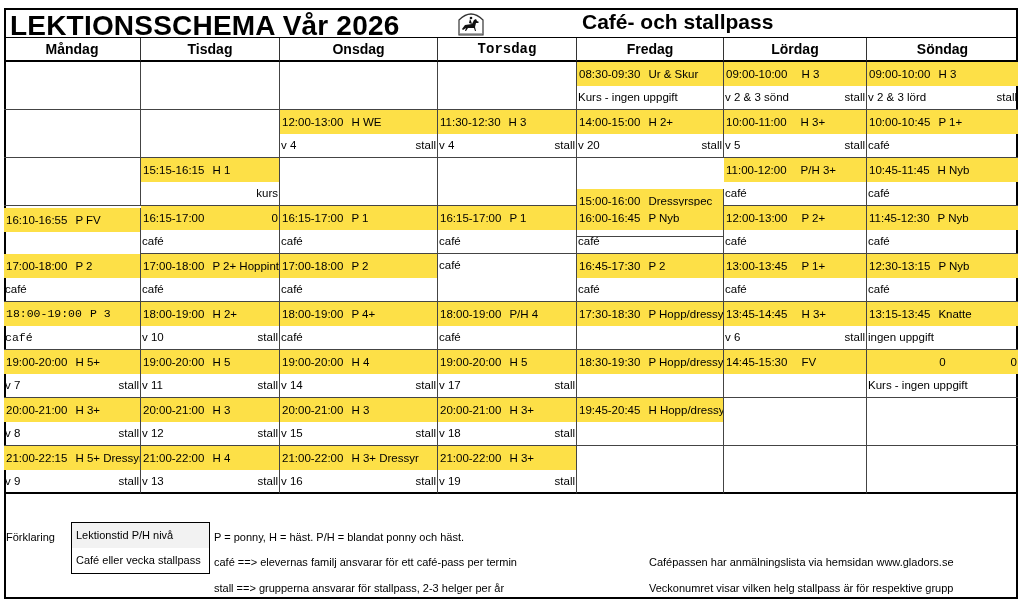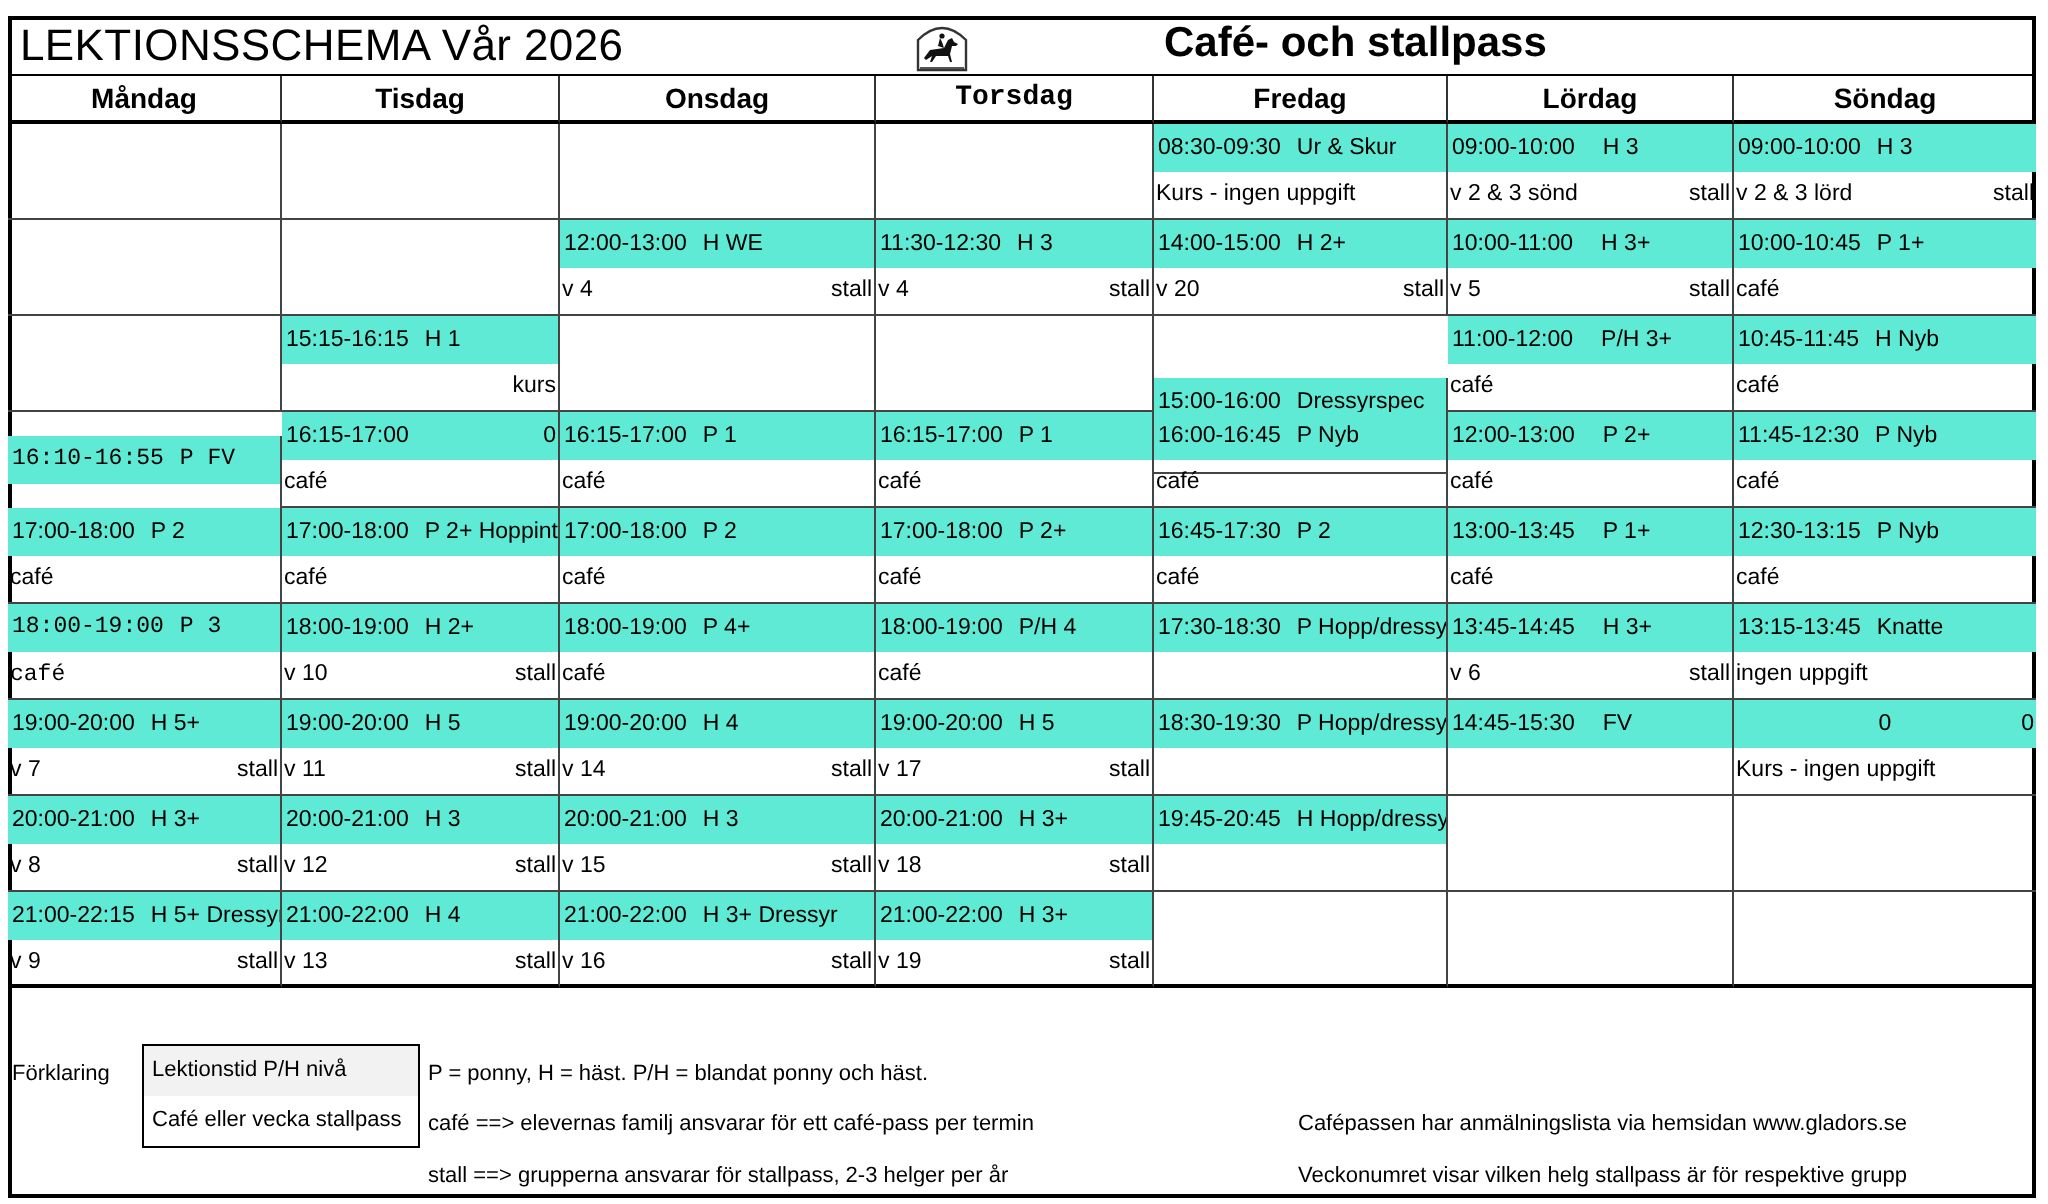--- a/index.html
+++ b/index.html
@@ -1,25 +1,25 @@
 <!DOCTYPE html>
 <html><head>
 <meta charset="utf-8">
 <style>
   html, body { margin:0; padding:0; background:#ffffff; }
   body { width:1024px; height:602px; position:relative; overflow:hidden; font-family:"Liberation Sans", sans-serif; color:#000; }
   .frame { position:absolute; left:4px; top:8px; width:1014px; height:591px; border:2px solid #000; box-sizing:border-box; }
   .title-row { position:absolute; left:4px; top:8px; width:1014px; height:30px; box-sizing:border-box; border-bottom:1px solid #000; }
-  .title-left { position:absolute; left:6px; top:2px; font-size:22px; font-weight:normal; letter-spacing:0.2px;text-align:center; }
+  .title-left { position:absolute; left:6px; top:2px; font-size:28px; font-weight:bold; letter-spacing:0.2px;text-align:center; }
   .title-right { position:absolute; left:578px; top:2px; font-size:21px; font-weight:bold; }
   .logo { position:absolute; left:452px; top:2px; width:30px; height:27px; }
   .day-header { position:absolute; top:38px; height:24px; box-sizing:border-box; border-right:1px solid #333; border-bottom:2px solid #000; font-size:14px; font-weight:bold; text-align:center; line-height:23px; }
   .cell { position:absolute; box-sizing:border-box; border-right:1px solid #444; border-bottom:1px solid #444; overflow:hidden; }
   .cell .top { height:24px; line-height:24px; font-size:11.5px; padding-left:2px; white-space:nowrap; overflow:hidden; position:relative; }
-  .cell .top.filled { background:#5eead4; }
+  .cell .top.filled { background:#fde047; }
   .cell .bot { height:23px; line-height:23px; font-size:11.5px; padding-left:1px; white-space:nowrap; position:relative; }
   .cell .right { position:absolute; right:1px; top:0; }
   .cell .center { position:absolute; left:0; right:0; text-align:center; top:0; }
   .legend-label { position:absolute; left:6px; top:531px; font-size:11px; }
   .legend-box { position:absolute; left:71px; top:522px; width:139px; height:52px; border:1px solid #000; box-sizing:border-box; font-size:11px; }
   .legend-box .l1 { height:25px; line-height:25px; padding-left:4px; background:#f2f2f2; }
   .legend-box .l2 { height:25px; line-height:25px; padding-left:4px; }
   .note { position:absolute; font-size:11px; white-space:nowrap; }
 </style>
 </head>
@@ -52,21 +52,21 @@
       <div class="bot"></div>
     </div>
     <div class="cell" style="left: 4px; top: 110px; width: 137px; height: 48px;">
       <div class="top"></div>
       <div class="bot"></div>
     </div>
     <div class="cell" style="left: 4px; top: 158px; width: 137px; height: 48px;">
       <div class="top"></div>
       <div class="bot"></div>
     </div>
-    <div class="cell" style="left: 4px; top: 218px; width: 137px; height: 48px; font-family: Liberation Mono, monospace;">
+    <div class="cell" style="left: 4px; top: 208px; width: 137px; height: 48px;">
       <div class="top filled"><span>16:10-16:55</span><span style="margin-left: 8px;">P FV</span></div>
       <div class="bot"><span></span><span class="right"></span></div>
     </div>
     <div class="cell" style="left: 4px; top: 254px; width: 137px; height: 48px;">
       <div class="top filled"><span>17:00-18:00</span><span style="margin-left: 8px;">P 2</span></div>
       <div class="bot"><span>café</span><span class="right"></span></div>
     </div>
     <div class="cell" style="left: 4px; top: 302px; width: 137px; height: 48px; font-family: Liberation Mono, monospace;">
       <div class="top filled"><span>18:00-19:00</span><span style="margin-left: 8px;">P 3</span></div>
       <div class="bot"><span>café</span><span class="right"></span></div>
@@ -165,21 +165,20 @@
     </div>
     <div class="cell" style="left: 438px; top: 158px; width: 139px; height: 48px;">
       <div class="top"></div>
       <div class="bot"></div>
     </div>
     <div class="cell" style="left: 438px; top: 206px; width: 139px; height: 48px;">
       <div class="top filled"><span>16:15-17:00</span><span style="margin-left: 8px;">P 1</span></div>
       <div class="bot"><span>café</span><span class="right"></span></div>
     </div>
     <div class="cell" style="left: 438px; top: 254px; width: 139px; height: 48px;">
-      <div class="top filled"><span>17:00-18:00</span><span style="margin-left: 8px;">P 2+</span></div>
       <div class="bot"><span>café</span><span class="right"></span></div>
     </div>
     <div class="cell" style="left: 438px; top: 302px; width: 139px; height: 48px;">
       <div class="top filled"><span>18:00-19:00</span><span style="margin-left: 8px;">P/H 4</span></div>
       <div class="bot"><span>café</span><span class="right"></span></div>
     </div>
     <div class="cell" style="left: 438px; top: 350px; width: 139px; height: 48px;">
       <div class="top filled"><span>19:00-20:00</span><span style="margin-left: 8px;">H 5</span></div>
       <div class="bot"><span>v 17</span><span class="right">stall</span></div>
     </div>

